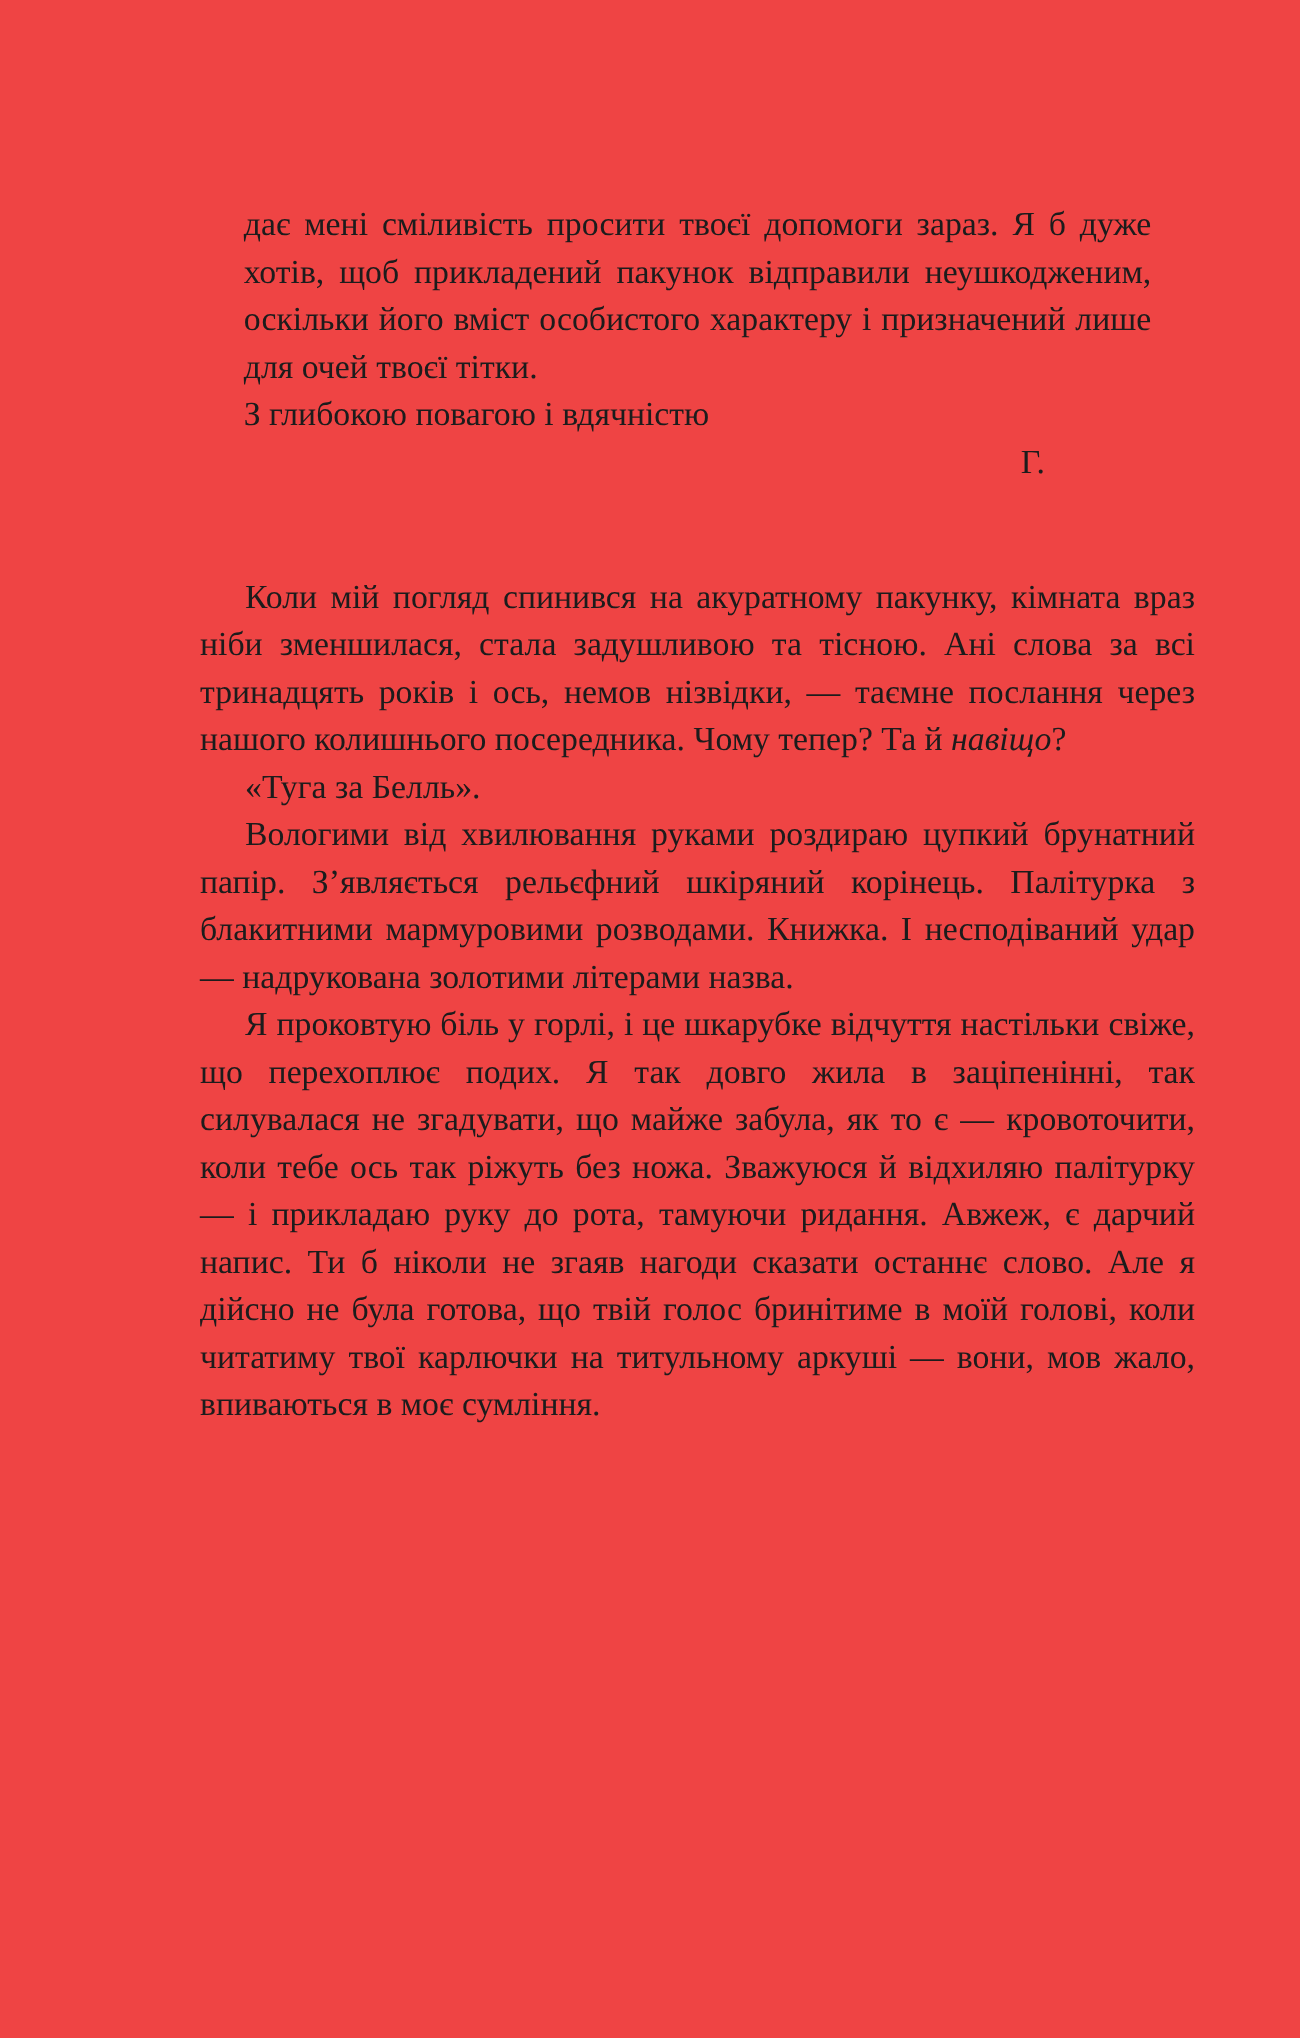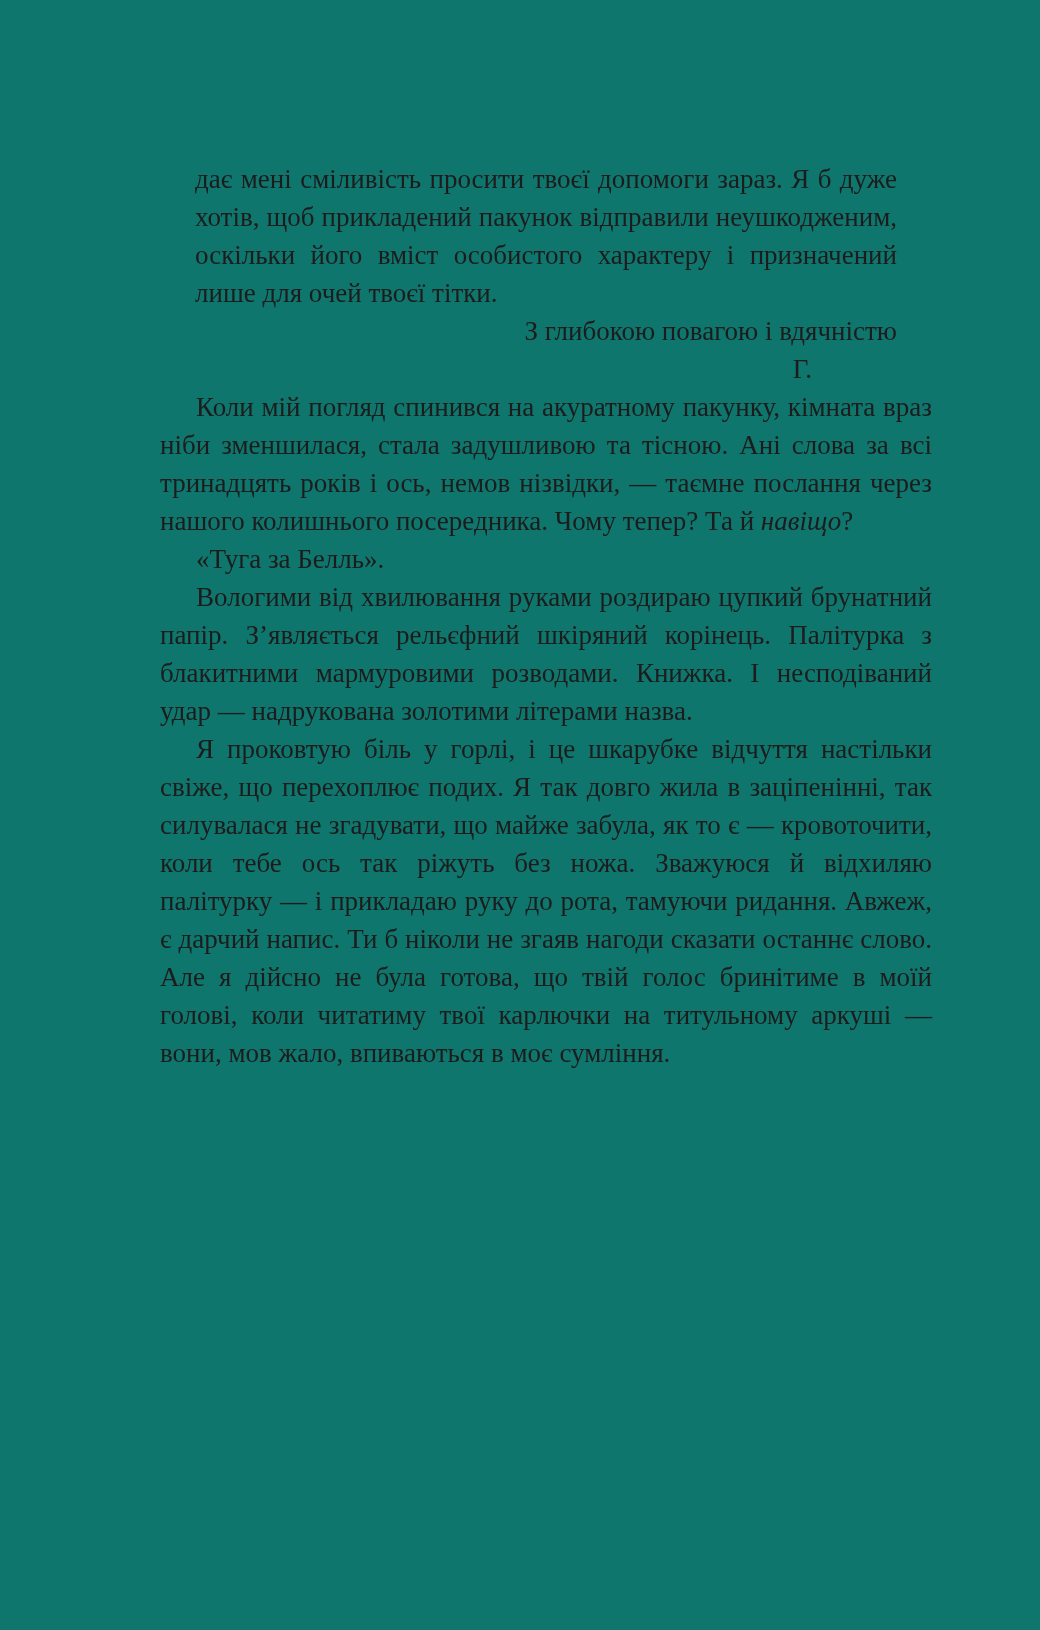--- a/index.html
+++ b/index.html
@@ -5,47 +5,47 @@
     html, body {
       margin: 0;
       padding: 0;
       background: #ffffff;
     }
     .page {
       position: relative;
       width: 1040px;
       height: 1630px;
       box-sizing: border-box;
-      background: #0f766e;
+      background: #ef4444;
       font-family: "Liberation Serif", "DejaVu Serif", serif;
       font-size: 27px;
       line-height: 38px;
       color: #1c1c1c;
-      padding: 160px 108px 0 160px;
+      padding: 160px 84px 0 160px;
       overflow: hidden;
     }
     .letter {
       margin: 0 35px;
     }
     .letter-body {
       text-align: justify;
       hyphens: auto;
       -webkit-hyphens: auto;
       margin: 0;
     }
     .letter-closing {
-      text-align: right;
       margin: 0;
     }
     .letter-signature {
       text-align: right;
       padding-right: 85px;
       margin: 0;
     }
     .body-text {
+      margin-top: 70px;
     }
     .body-text p {
       margin: 0;
       text-indent: 36px;
       text-align: justify;
       hyphens: auto;
       -webkit-hyphens: auto;
     }
     .body-text p em {
       font-style: italic;

